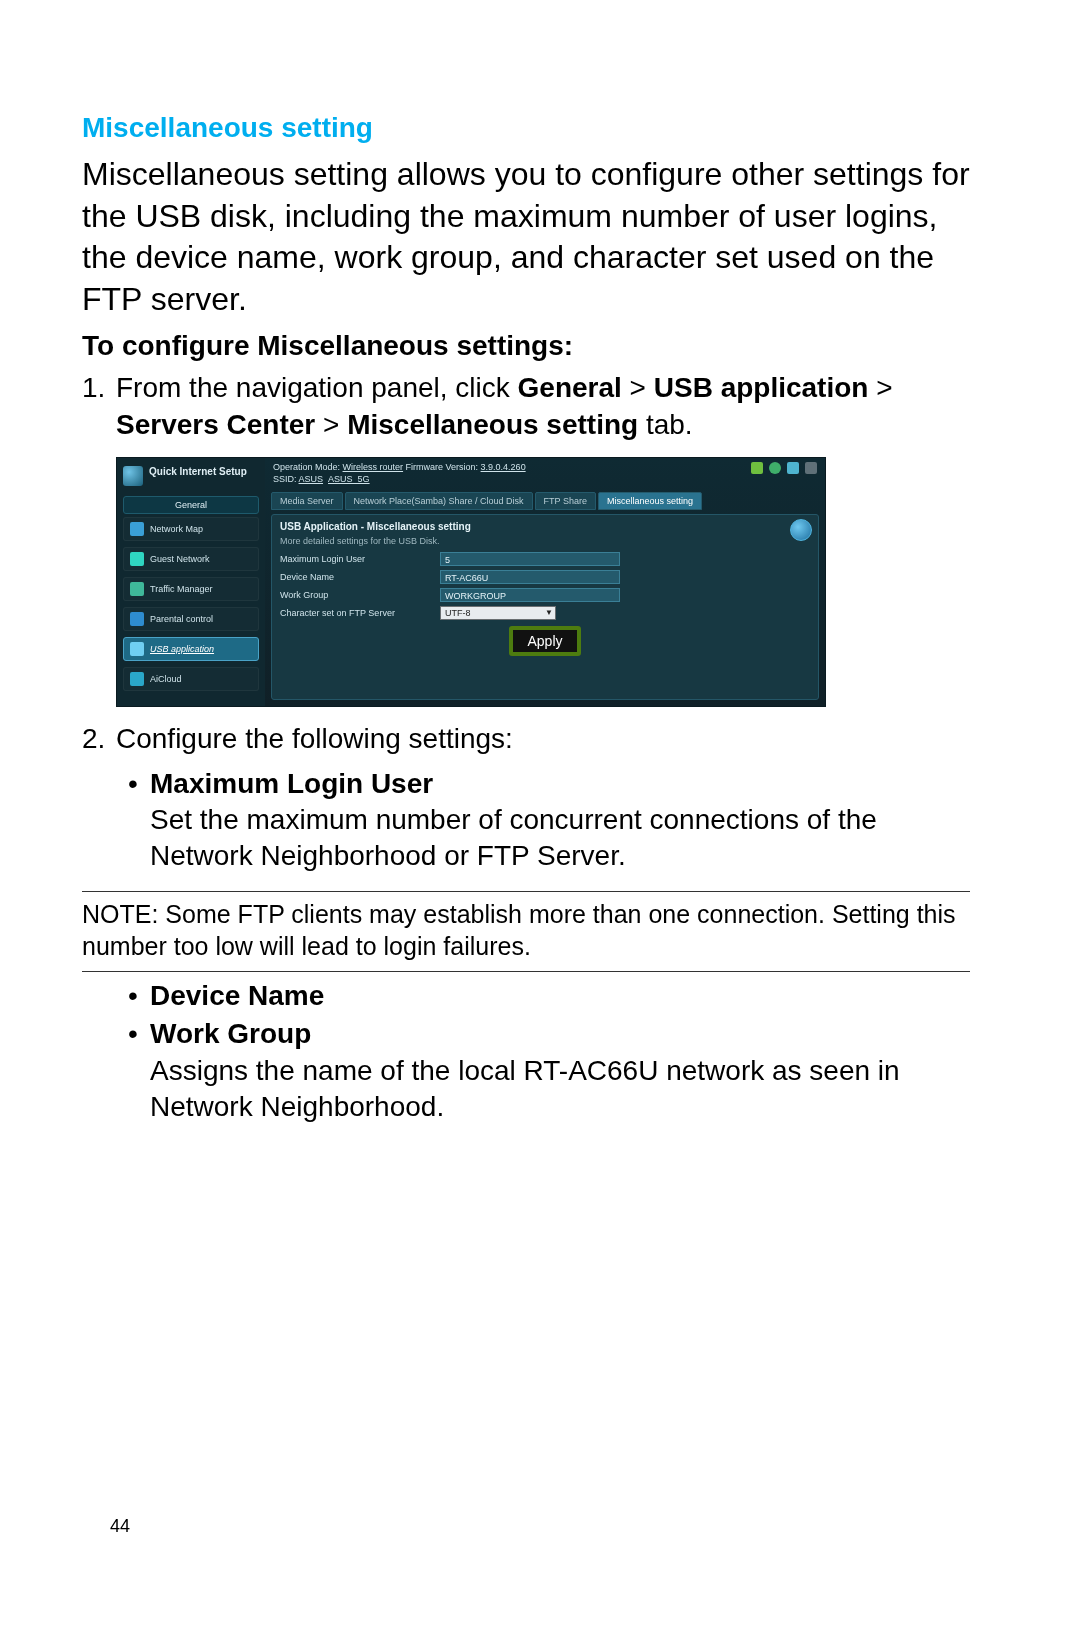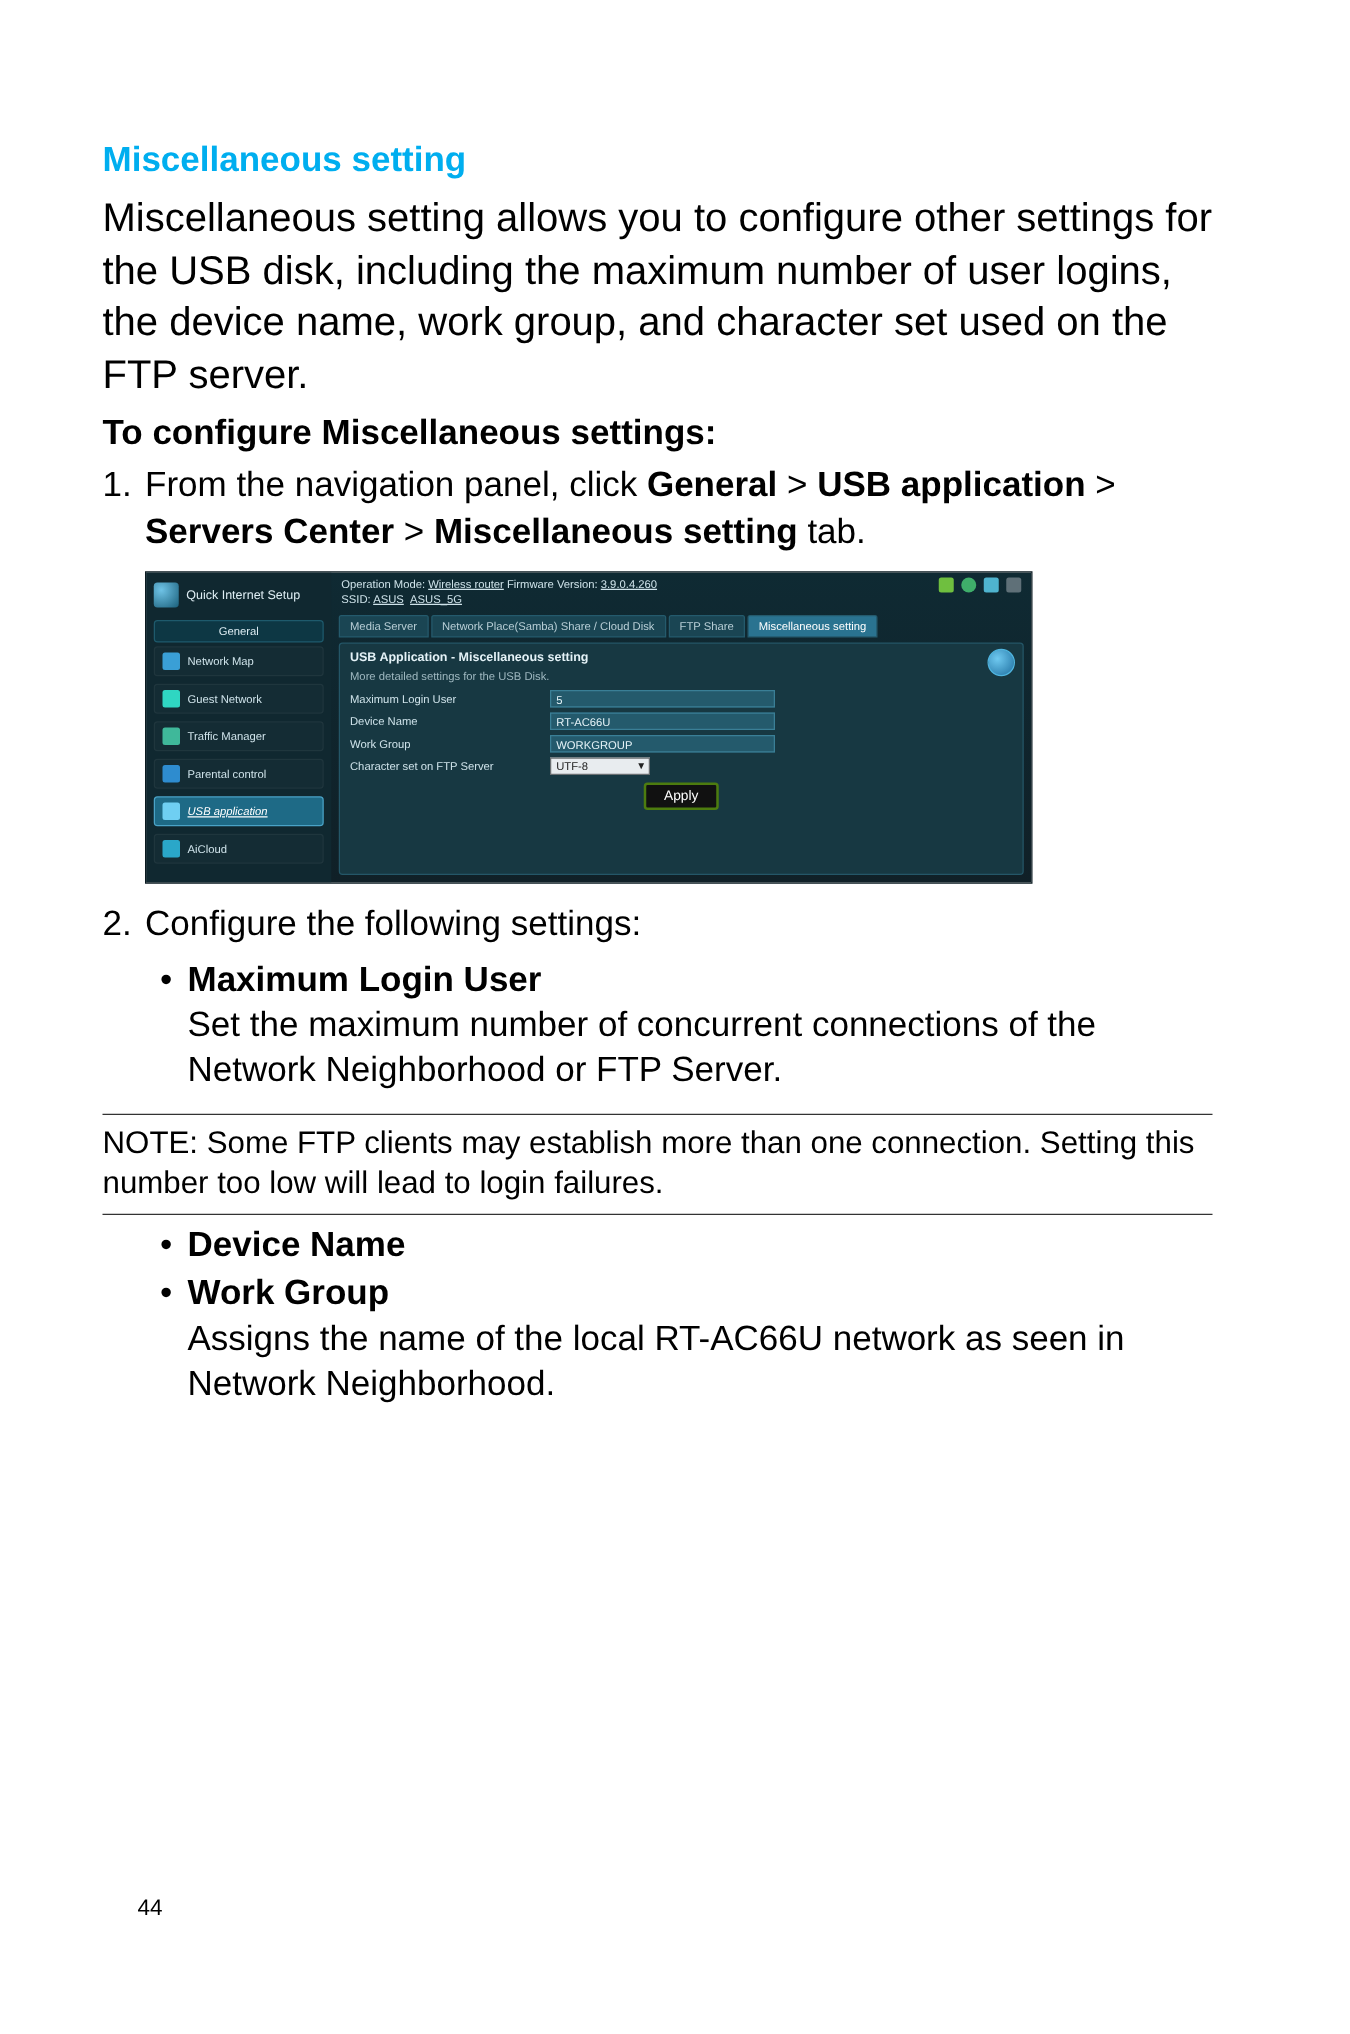--- a/index.html
+++ b/index.html
@@ -58,26 +58,25 @@
     overflow: hidden;
   }
   .ss-left {
     width: 148px;
     background: #102830;
     display: flex;
     flex-direction: column;
   }
   .qis {
     display: flex;
-    align-items: center;
     gap: 6px;
     padding: 8px 6px 10px 6px;
     font-size: 10px;
     color: #dfeef4;
-    font-weight: 400;
+    font-weight: 700;
   }
   .qis .qis-icon {
     width: 20px; height: 20px;
     background: radial-gradient(circle at 30% 30%, #6fc3e6, #1a5f7a);
     border-radius: 3px;
   }
   .gen-head {
     background: #0d3744;
     margin: 0 6px;
     border-radius: 3px;
@@ -206,40 +205,40 @@
     width: 180px;
     height: 14px;
     line-height: 12px;
   }
   .form-row .sel {
     background: #e8ecef;
     color: #222;
     border: 1px solid #6a6f72;
     font-size: 9px;
     padding: 0 14px 0 4px;
-    width: 80px;
+    width: 116px;
     height: 14px;
     position: relative;
     line-height: 12px;
   }
   .form-row .sel::after {
     content: "▼";
     position: absolute;
     right: 2px; top: 0;
     font-size: 8px;
     color: #222;
   }
   .apply {
     display: block;
     margin: 6px auto 0 auto;
     background: #111;
     color: #fff;
-    font-size: 11px;
+    font-size: 14px;
     padding: 3px 14px;
-    border: 2px solid #4d7c0f;
+    border: 4px solid #4d7c0f;
     border-radius: 3px;
     width: fit-content;
   }
   .bullets {
     list-style: none;
     font-size: 28px;
     line-height: 1.3;
     padding-left: 0;
   }
   .bullets > li {

